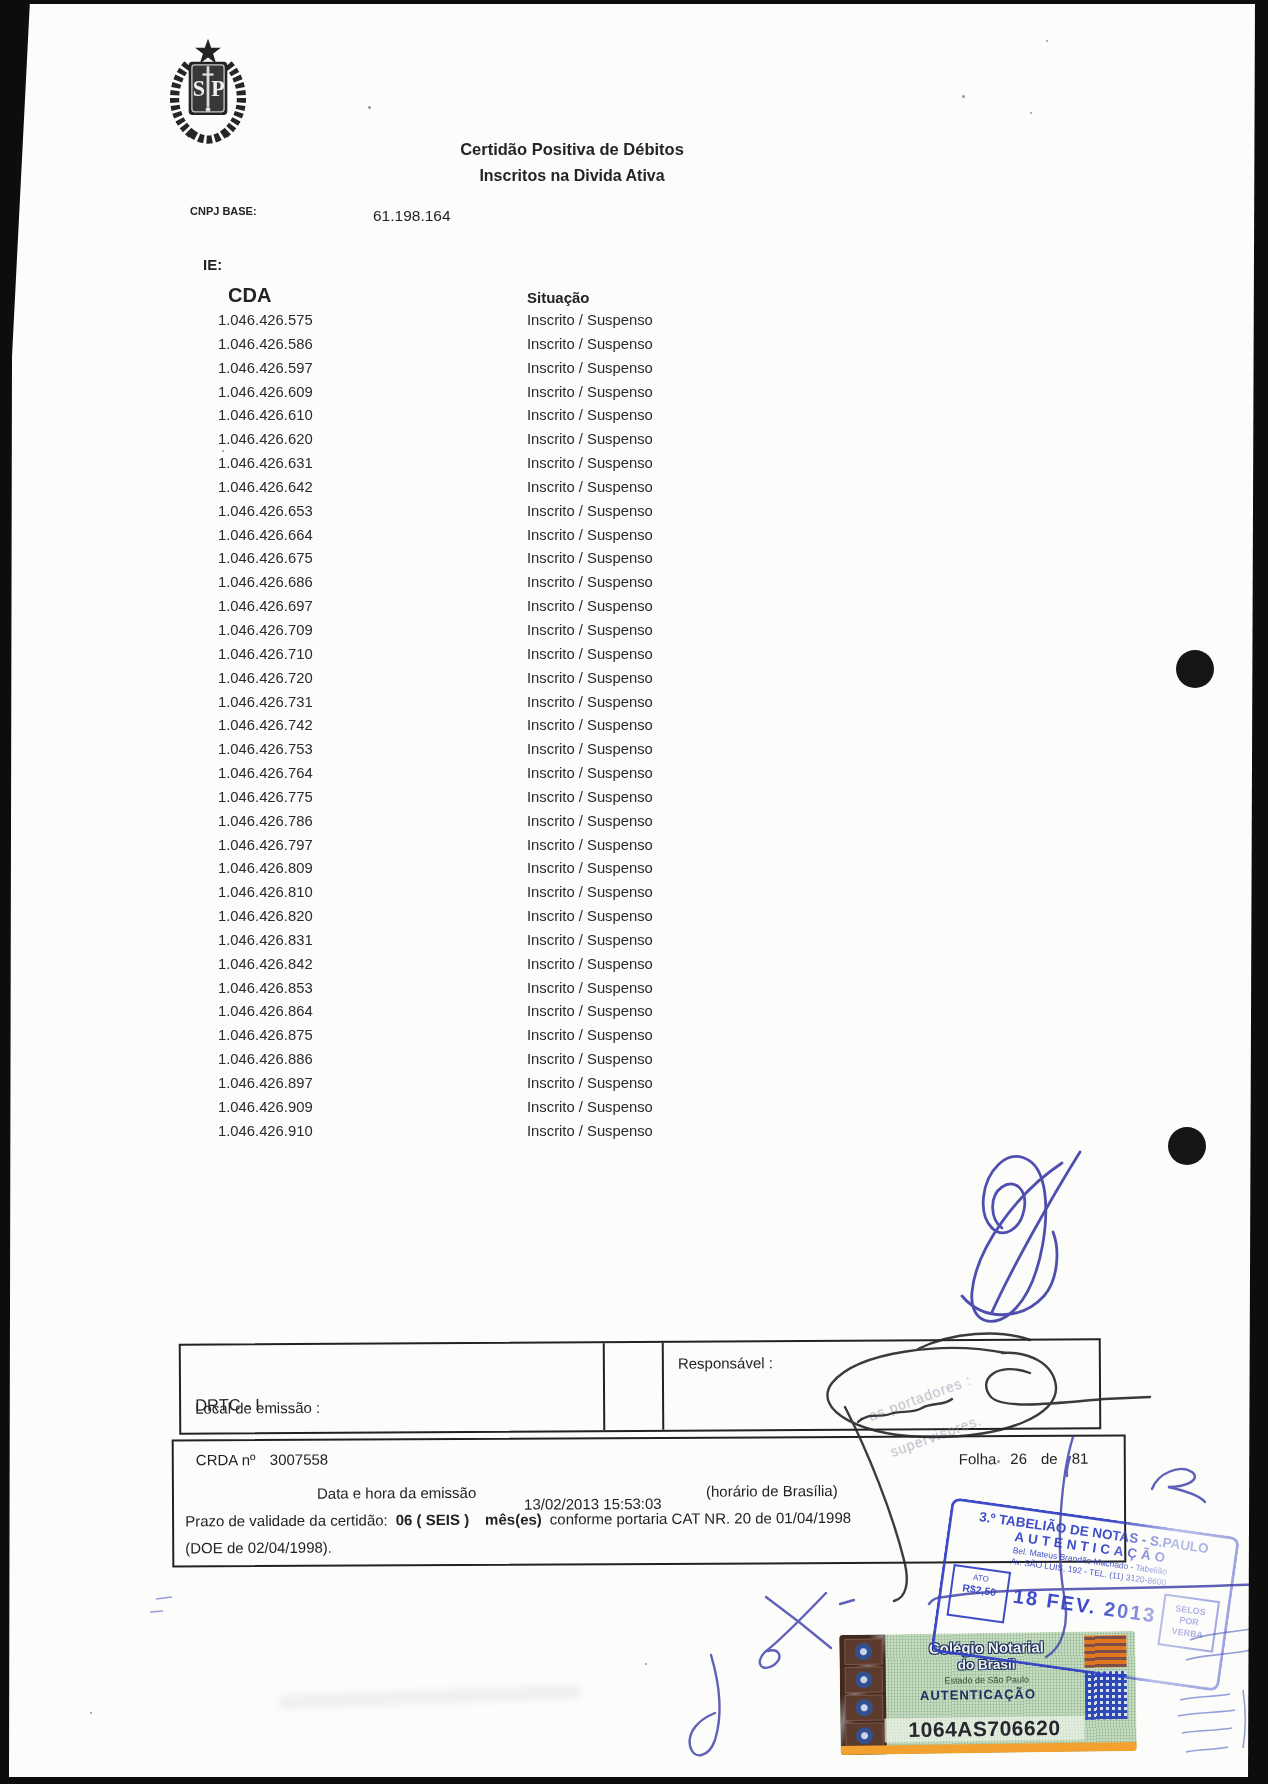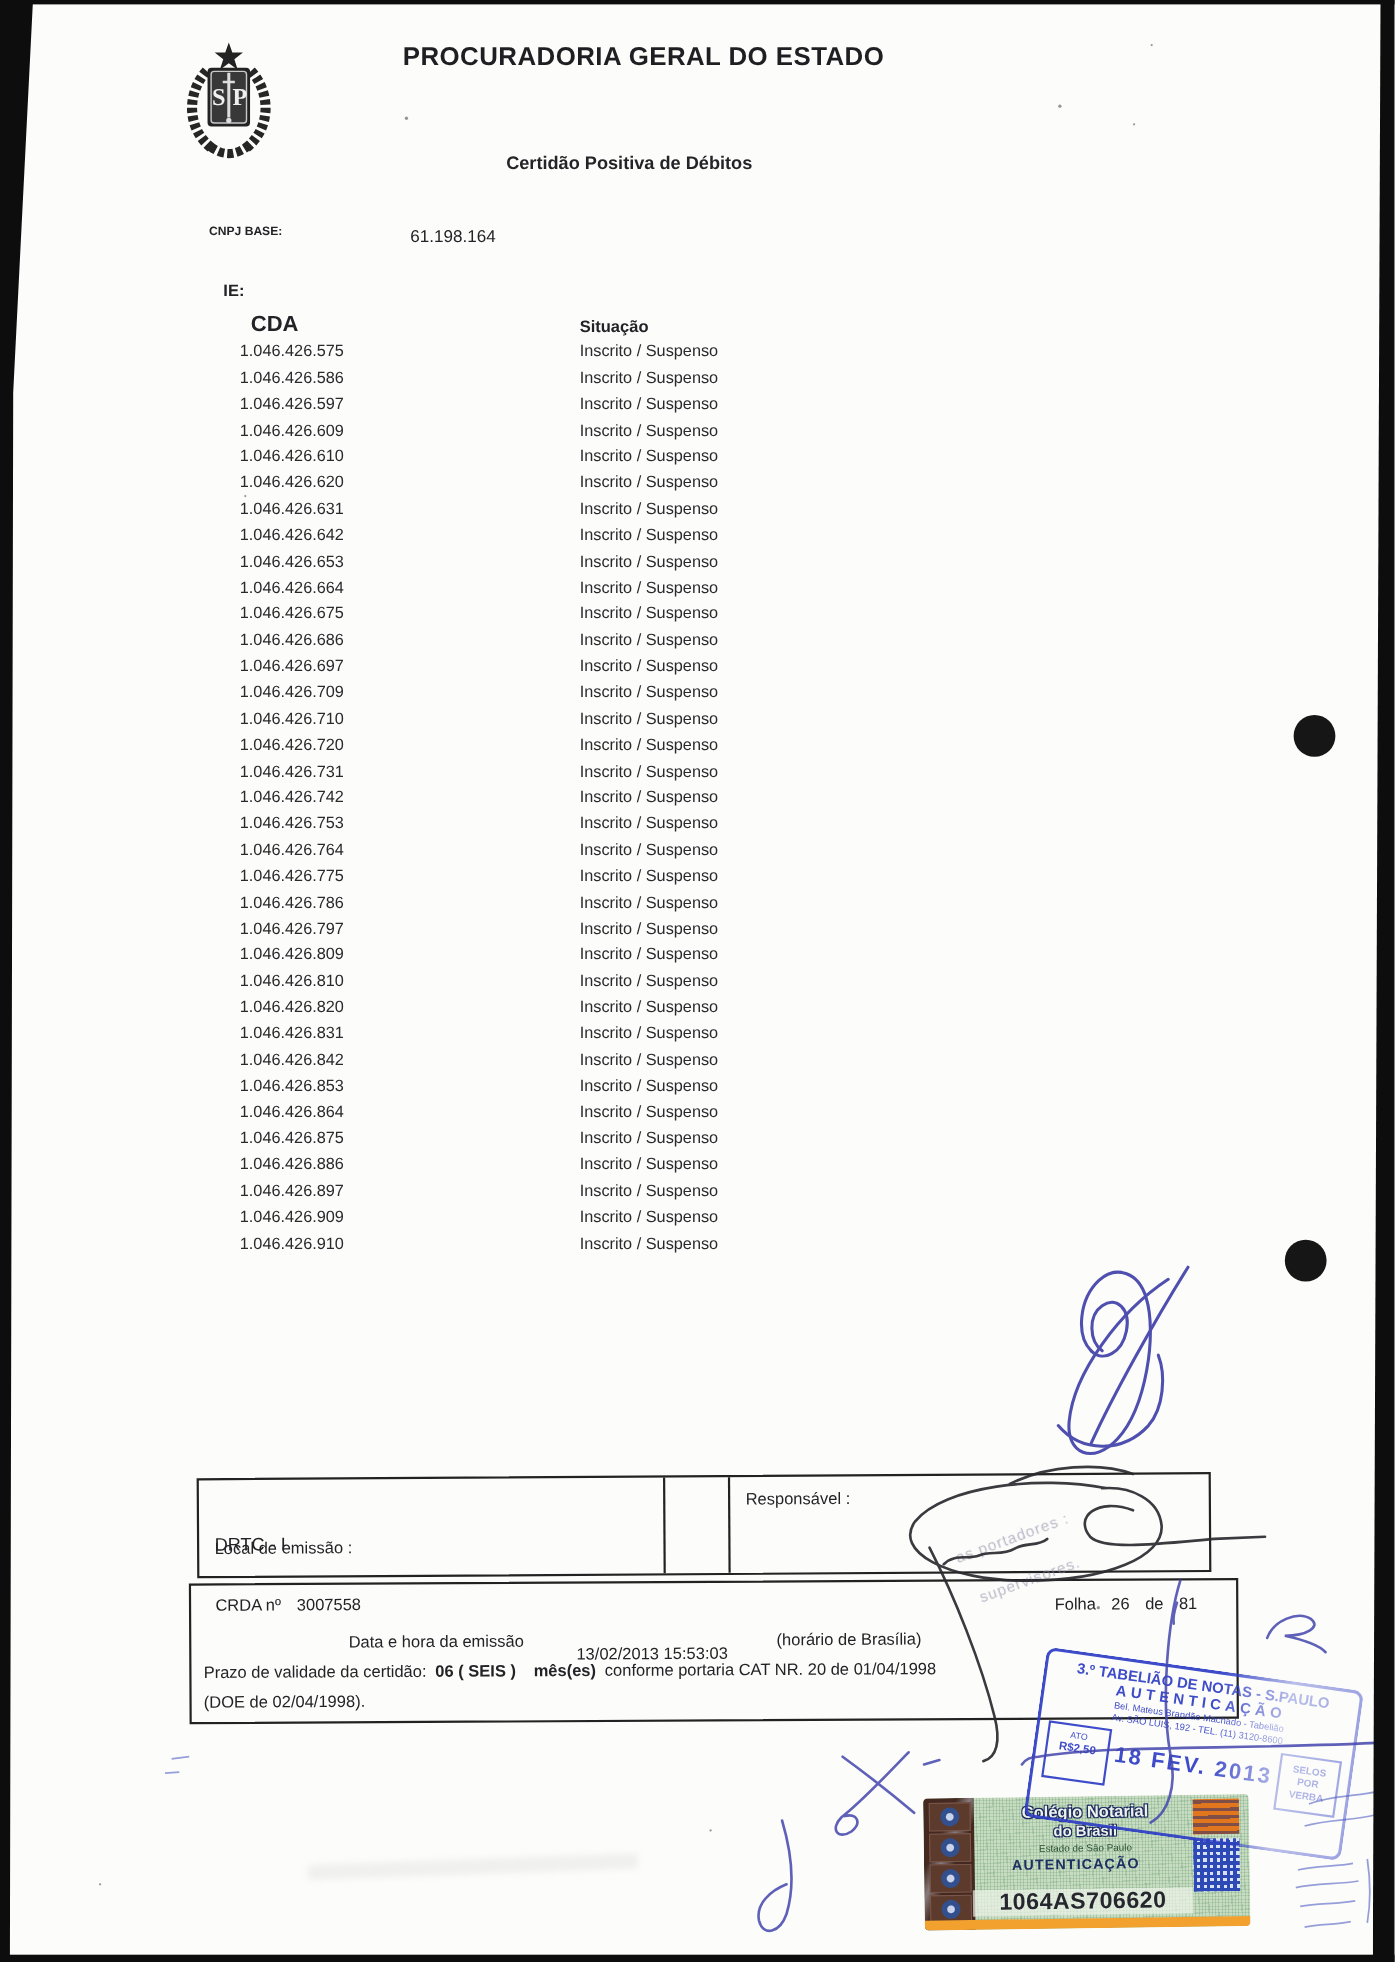--- a/index.html
+++ b/index.html
@@ -108,22 +108,22 @@
     <path d="M32,105 C44,114 56,114 68,105" stroke="#262626" stroke-width="9" fill="none" stroke-dasharray="6 3"></path>
     <rect x="29" y="27" width="42" height="58" rx="4" fill="#232323"></rect>
     <rect x="32.5" y="30.5" width="35" height="51" rx="3" fill="#383838" stroke="#c9c9c9" stroke-width="1.4"></rect>
     <line x1="50" y1="32" x2="50" y2="76" stroke="#dddddd" stroke-width="3"></line>
     <line x1="44" y1="41" x2="56" y2="41" stroke="#dddddd" stroke-width="2.5"></line>
     <circle cx="50" cy="79" r="2.6" fill="#dddddd"></circle>
     <text x="40" y="64" font-family="Liberation Serif,serif" font-size="24" font-weight="bold" fill="#efefef" text-anchor="middle">S</text>
     <text x="61" y="64" font-family="Liberation Serif,serif" font-size="24" font-weight="bold" fill="#efefef" text-anchor="middle">P</text>
   </svg>
 
-  <div class="abs title1">PROCURADORIA GERAL DO ESTADO</div>
   <div class="abs cert1">Certidão Positiva de Débitos</div>
+  <div class="abs cert2">Inscritos na Divida Ativa</div>
 
   <div class="abs cnpj-l">CNPJ BASE:</div>
   <div class="abs cnpj-v">61.198.164</div>
   <div class="abs ie-l">IE:</div>
 
   <div class="abs th-cda">CDA</div>
   <div class="abs th-sit">Situação</div>
   <div class="abs" id="rows">
 
       <div class="trow">

